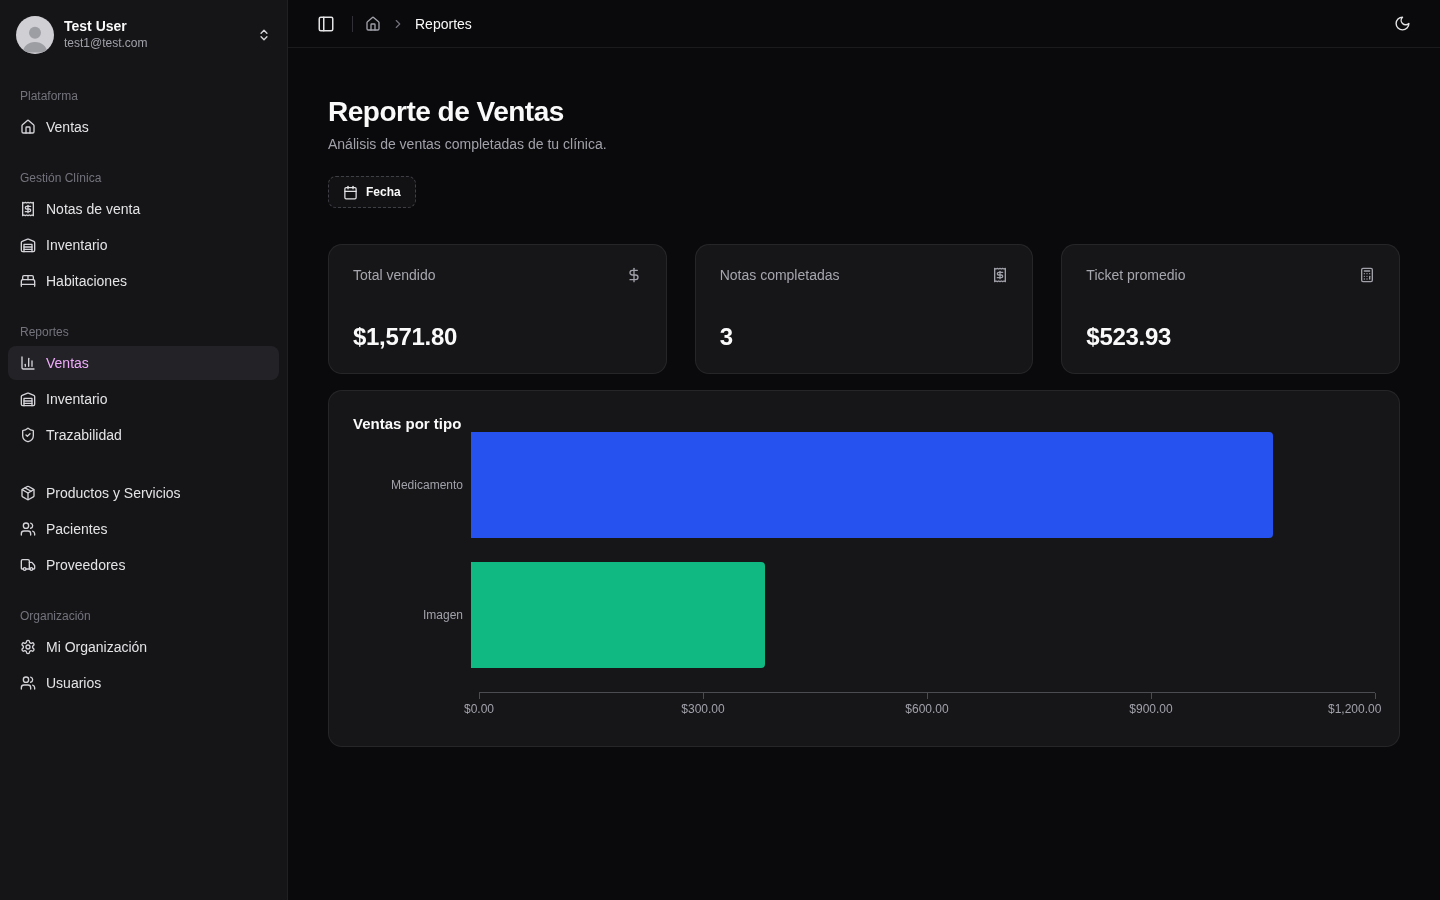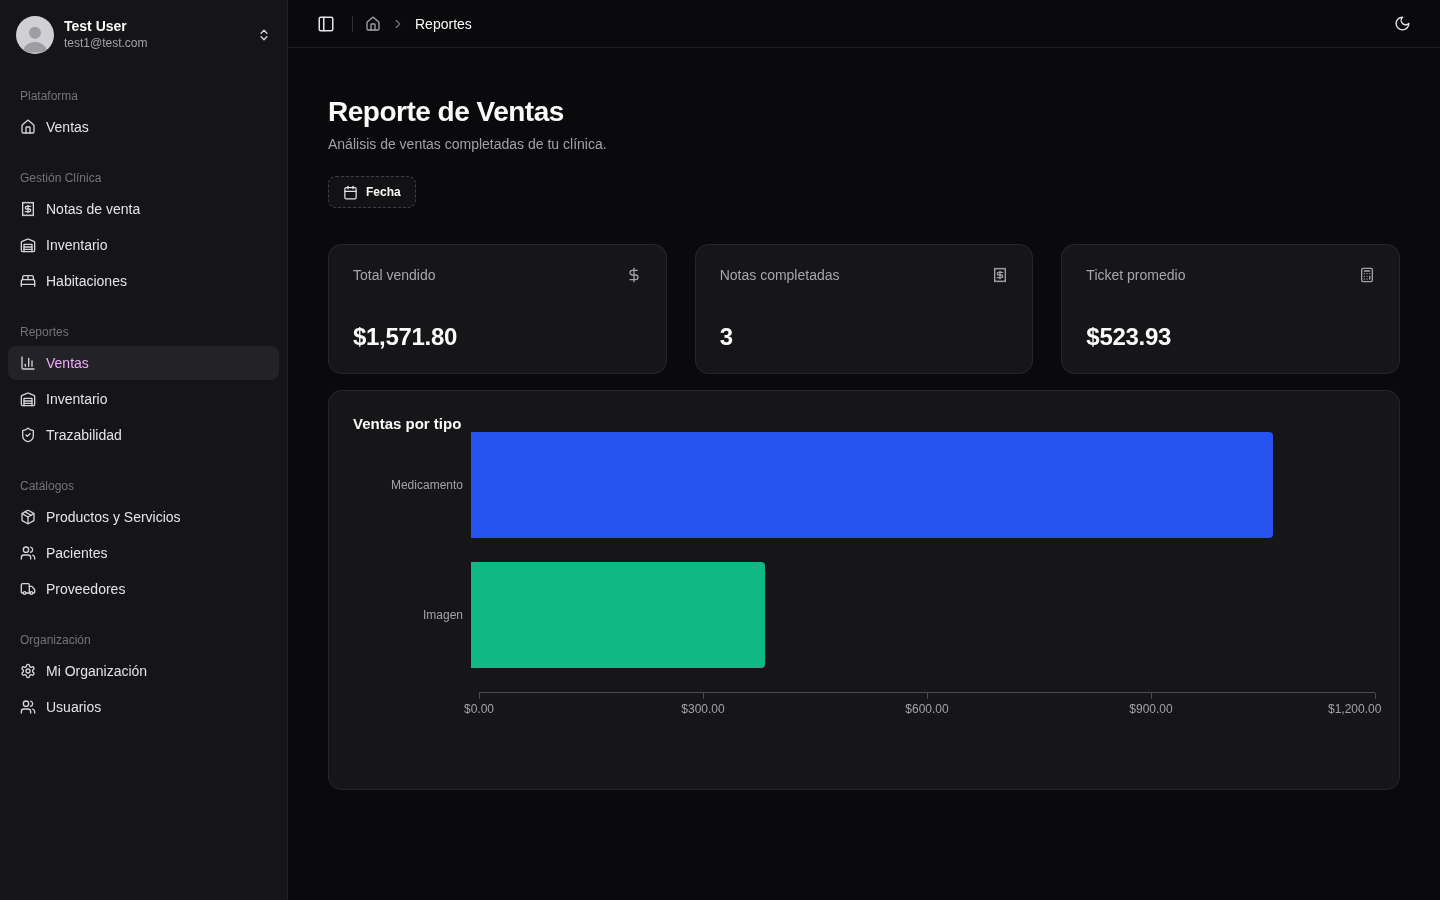--- a/index.html
+++ b/index.html
@@ -73,21 +73,21 @@
     flex:1; height:130px; background:#161619; border:1px solid rgba(255,255,255,0.07);
     border-radius:14px; padding:22px 24px; display:flex; flex-direction:column;
     justify-content:space-between;
   }
   .stat-top { display:flex; align-items:center; justify-content:space-between; }
   .stat-label { font-size:14px; color:#a6a6ae; }
   .stat-icon { color:#a1a1aa; }
   .stat-value { font-size:24px; font-weight:700; letter-spacing:-0.3px; }
 
   
-  .charts-row { display:flex; gap:16px; margin-top:16px; }
+  .charts-row { display:flex; gap:16px; margin-top:16px;flex-direction:column; }
   .chart-card {
     flex:1; height:400px; background:#161619; border:1px solid rgba(255,255,255,0.07);
     border-radius:14px; padding:24px; position:relative;
   }
   .chart-title { font-size:15px; font-weight:700; color:#fafafa; }
 
   .bar-chart { }
   .bar-row { display:flex; align-items:stretch; height:106px; margin-bottom:24px; }
   .bar-label {
     width:118px; flex:0 0 118px; display:flex; align-items:center; justify-content:flex-end;
@@ -196,21 +196,20 @@
     <div class="nav-item">
       <svg class="ic" width="16" height="16" viewBox="0 0 24 24" fill="none" stroke="currentColor" stroke-width="2" stroke-linecap="round" stroke-linejoin="round">
           <path d="M20 13c0 5-3.5 7.5-7.66 8.95a1 1 0 0 1-.67-.01C7.5 20.5 4 18 4 13V6a1 1 0 0 1 1-1c2 0 4.5-1.2 6.24-2.72a1 1 0 0 1 1.52 0C14.51 3.81 17 5 19 5a1 1 0 0 1 1 1z"></path>
           <path d="m9 12 2 2 4-4"></path>
         </svg>
       <span>Trazabilidad</span>
     </div>
   </nav>
 
   <nav class="nav-group">
-    <div class="group-label">Catálogos</div>
     <div class="nav-item">
       <svg class="ic" width="16" height="16" viewBox="0 0 24 24" fill="none" stroke="currentColor" stroke-width="2" stroke-linecap="round" stroke-linejoin="round">
           <path d="m7.5 4.27 9 5.15"></path>
           <path d="M21 8a2 2 0 0 0-1-1.73l-7-4a2 2 0 0 0-2 0l-7 4A2 2 0 0 0 3 8v8a2 2 0 0 0 1 1.73l7 4a2 2 0 0 0 2 0l7-4A2 2 0 0 0 21 16Z"></path>
           <path d="m3.3 7 8.7 5 8.7-5"></path>
           <path d="M12 22V12"></path>
         </svg>
       <span>Productos y Servicios</span>
     </div>
     <div class="nav-item">

